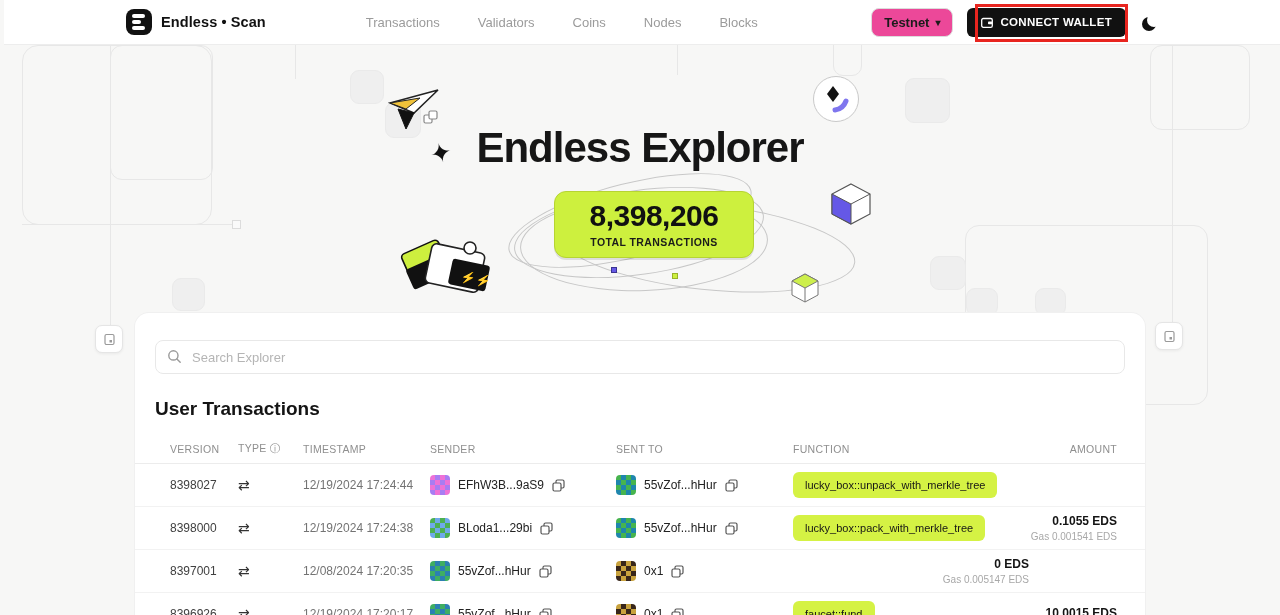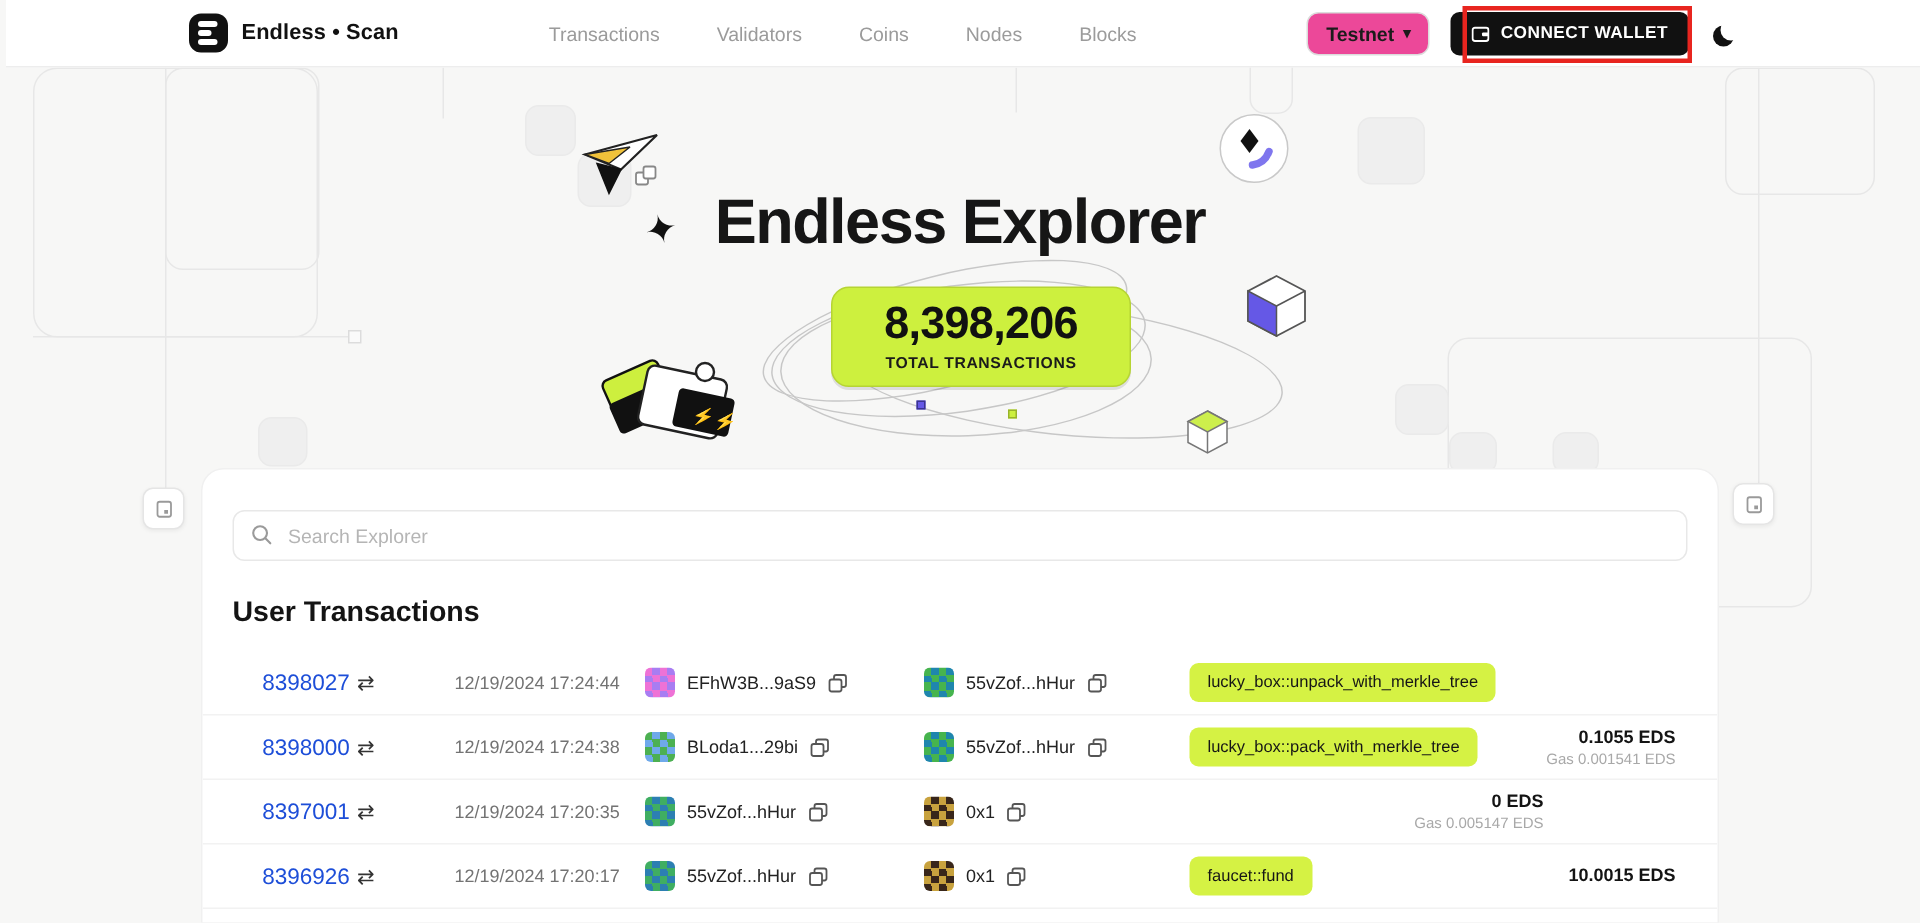--- a/index.html
+++ b/index.html
@@ -66,21 +66,21 @@
   .section-title { margin:24px 20px 0; font-size:19px; font-weight:800; color:#141414; }
 
   .tbl { margin-top:14px; }
   .trow { display:grid; grid-template-columns:68px 65px 127px 186px 177px 236px 1fr;
           align-items:center; padding:0 28px 0 35px; }
   .thead { height:30px; border-bottom:1px solid #ececec; }
   .thead span { font-size:10.5px; color:#8f8f8f; letter-spacing:.3px; }
   .th-amount { text-align:right; }
   .info-ic { font-size:10px; color:#a5a5a5; margin-left:3px; }
   .tr { height:43px; border-bottom:1px solid #f2f2f2; }
-  .td-version { font-size:15px; color:#1d4ed8;text-align:center; }
+  .td-version { font-size:12px; color:#404040; }
   .td-type { font-size:14px; color:#333; }
   .td-time { font-size:12px; color:#737373; }
   .addr { display:flex; align-items:center; gap:8px; }
   .avatar { width:20px; height:20px; border-radius:4px; flex:0 0 20px;
             background-size:10px 10px; image-rendering:pixelated; }
   .av-purple { background:repeating-conic-gradient(#a87df2 0 25%, #ee72d6 0 50%); background-size:10px 10px; }
   .av-blue   { background:repeating-conic-gradient(#6fa9ea 0 25%, #4cb052 0 50%); background-size:10px 10px; }
   .av-teal   { background:repeating-conic-gradient(#1f86ad 0 25%, #46b44e 0 50%); background-size:10px 10px; }
   .av-teal2  { background:repeating-conic-gradient(#2c7fb2 0 25%, #3fae62 0 50%); background-size:10px 10px; }
   .av-dark   { background:repeating-conic-gradient(#38261a 0 25%, #c8a23e 0 50%); background-size:10px 10px; }
@@ -223,20 +223,29 @@
     <svg class="search-icon" width="15" height="15" viewBox="0 0 15 15">
         <circle cx="6.4" cy="6.4" r="4.6" fill="none" stroke="#9a9a9a" stroke-width="1.4"></circle>
         <line x1="9.9" y1="9.9" x2="13.2" y2="13.2" stroke="#9a9a9a" stroke-width="1.4" stroke-linecap="round"></line>
       </svg>
     <input class="search-input" type="text" placeholder="Search Explorer" style="">
   </div>
 
   <h2 class="section-title">User Transactions</h2>
 
   <div class="tbl">
+    <div class="trow thead">
+      <span>VERSION</span>
+      <span><span>TYPE</span><span class="info-ic">ⓘ</span></span>
+      <span>TIMESTAMP</span>
+      <span>SENDER</span>
+      <span>SENT TO</span>
+      <span>FUNCTION</span>
+      <span class="th-amount">AMOUNT</span>
+    </div>
 
     <div class="trow tr">
       <span class="td-version">8398027</span>
       <span class="td-type">⇄</span>
       <span class="td-time">12/19/2024 17:24:44</span>
       <span class="addr">
         <span class="avatar av-purple"></span>
         <span class="addr-label">EFhW3B...9aS9</span>
         <span class="copy-btn">
             <svg width="13" height="13" viewBox="0 0 13 13">
@@ -285,21 +294,21 @@
       <span><span class="fn-badge">lucky_box::pack_with_merkle_tree</span></span>
       <span class="td-amount">
         <div class="amt">0.1055 EDS</div>
         <div class="gas">Gas 0.001541 EDS</div>
       </span>
     </div>
 
     <div class="trow tr">
       <span class="td-version">8397001</span>
       <span class="td-type">⇄</span>
-      <span class="td-time">12/19/2024 17:20:35</span>
+      <span class="td-time">12/08/2024 17:20:35</span>
       <span class="addr">
         <span class="avatar av-teal2"></span>
         <span class="addr-label">55vZof...hHur</span>
         <span class="copy-btn">
             <svg width="13" height="13" viewBox="0 0 13 13">
               <rect x="4" y="1" width="8" height="8" rx="1.5" fill="none" stroke="#555" stroke-width="1.2"></rect>
               <rect x="1" y="4" width="8" height="8" rx="1.5" fill="#fff" stroke="#555" stroke-width="1.2"></rect>
             </svg>
           </span>
       </span>

